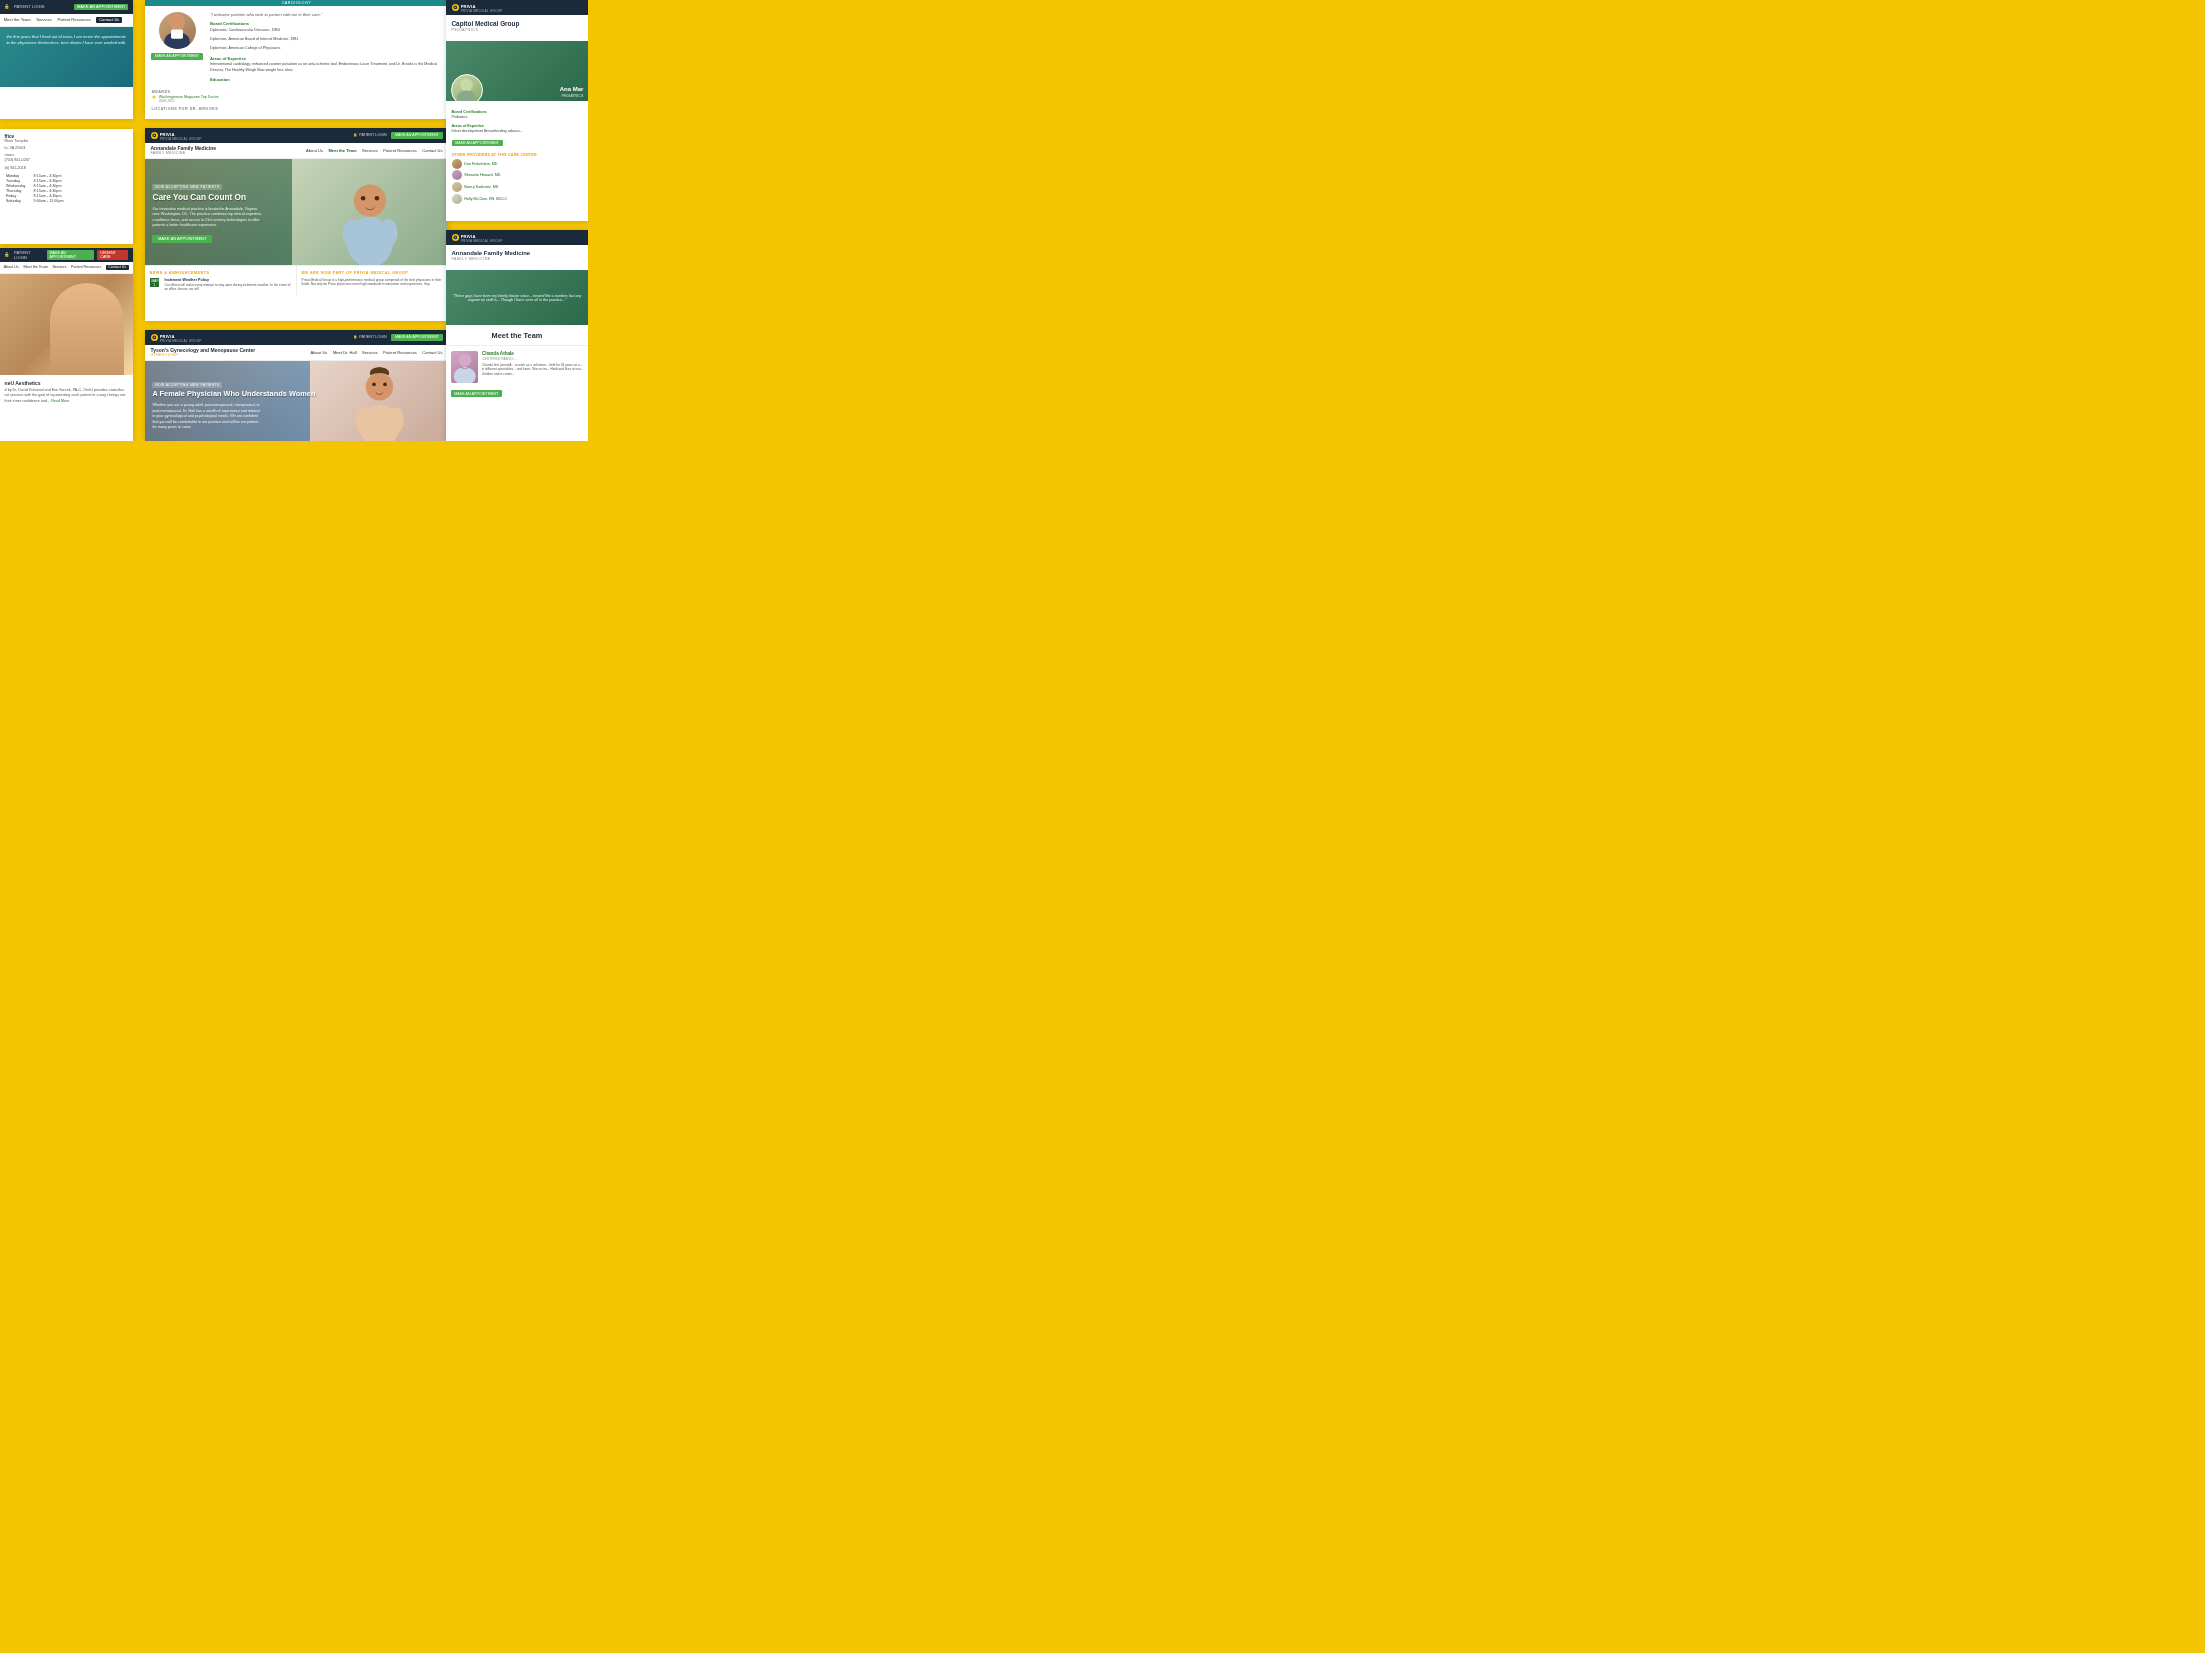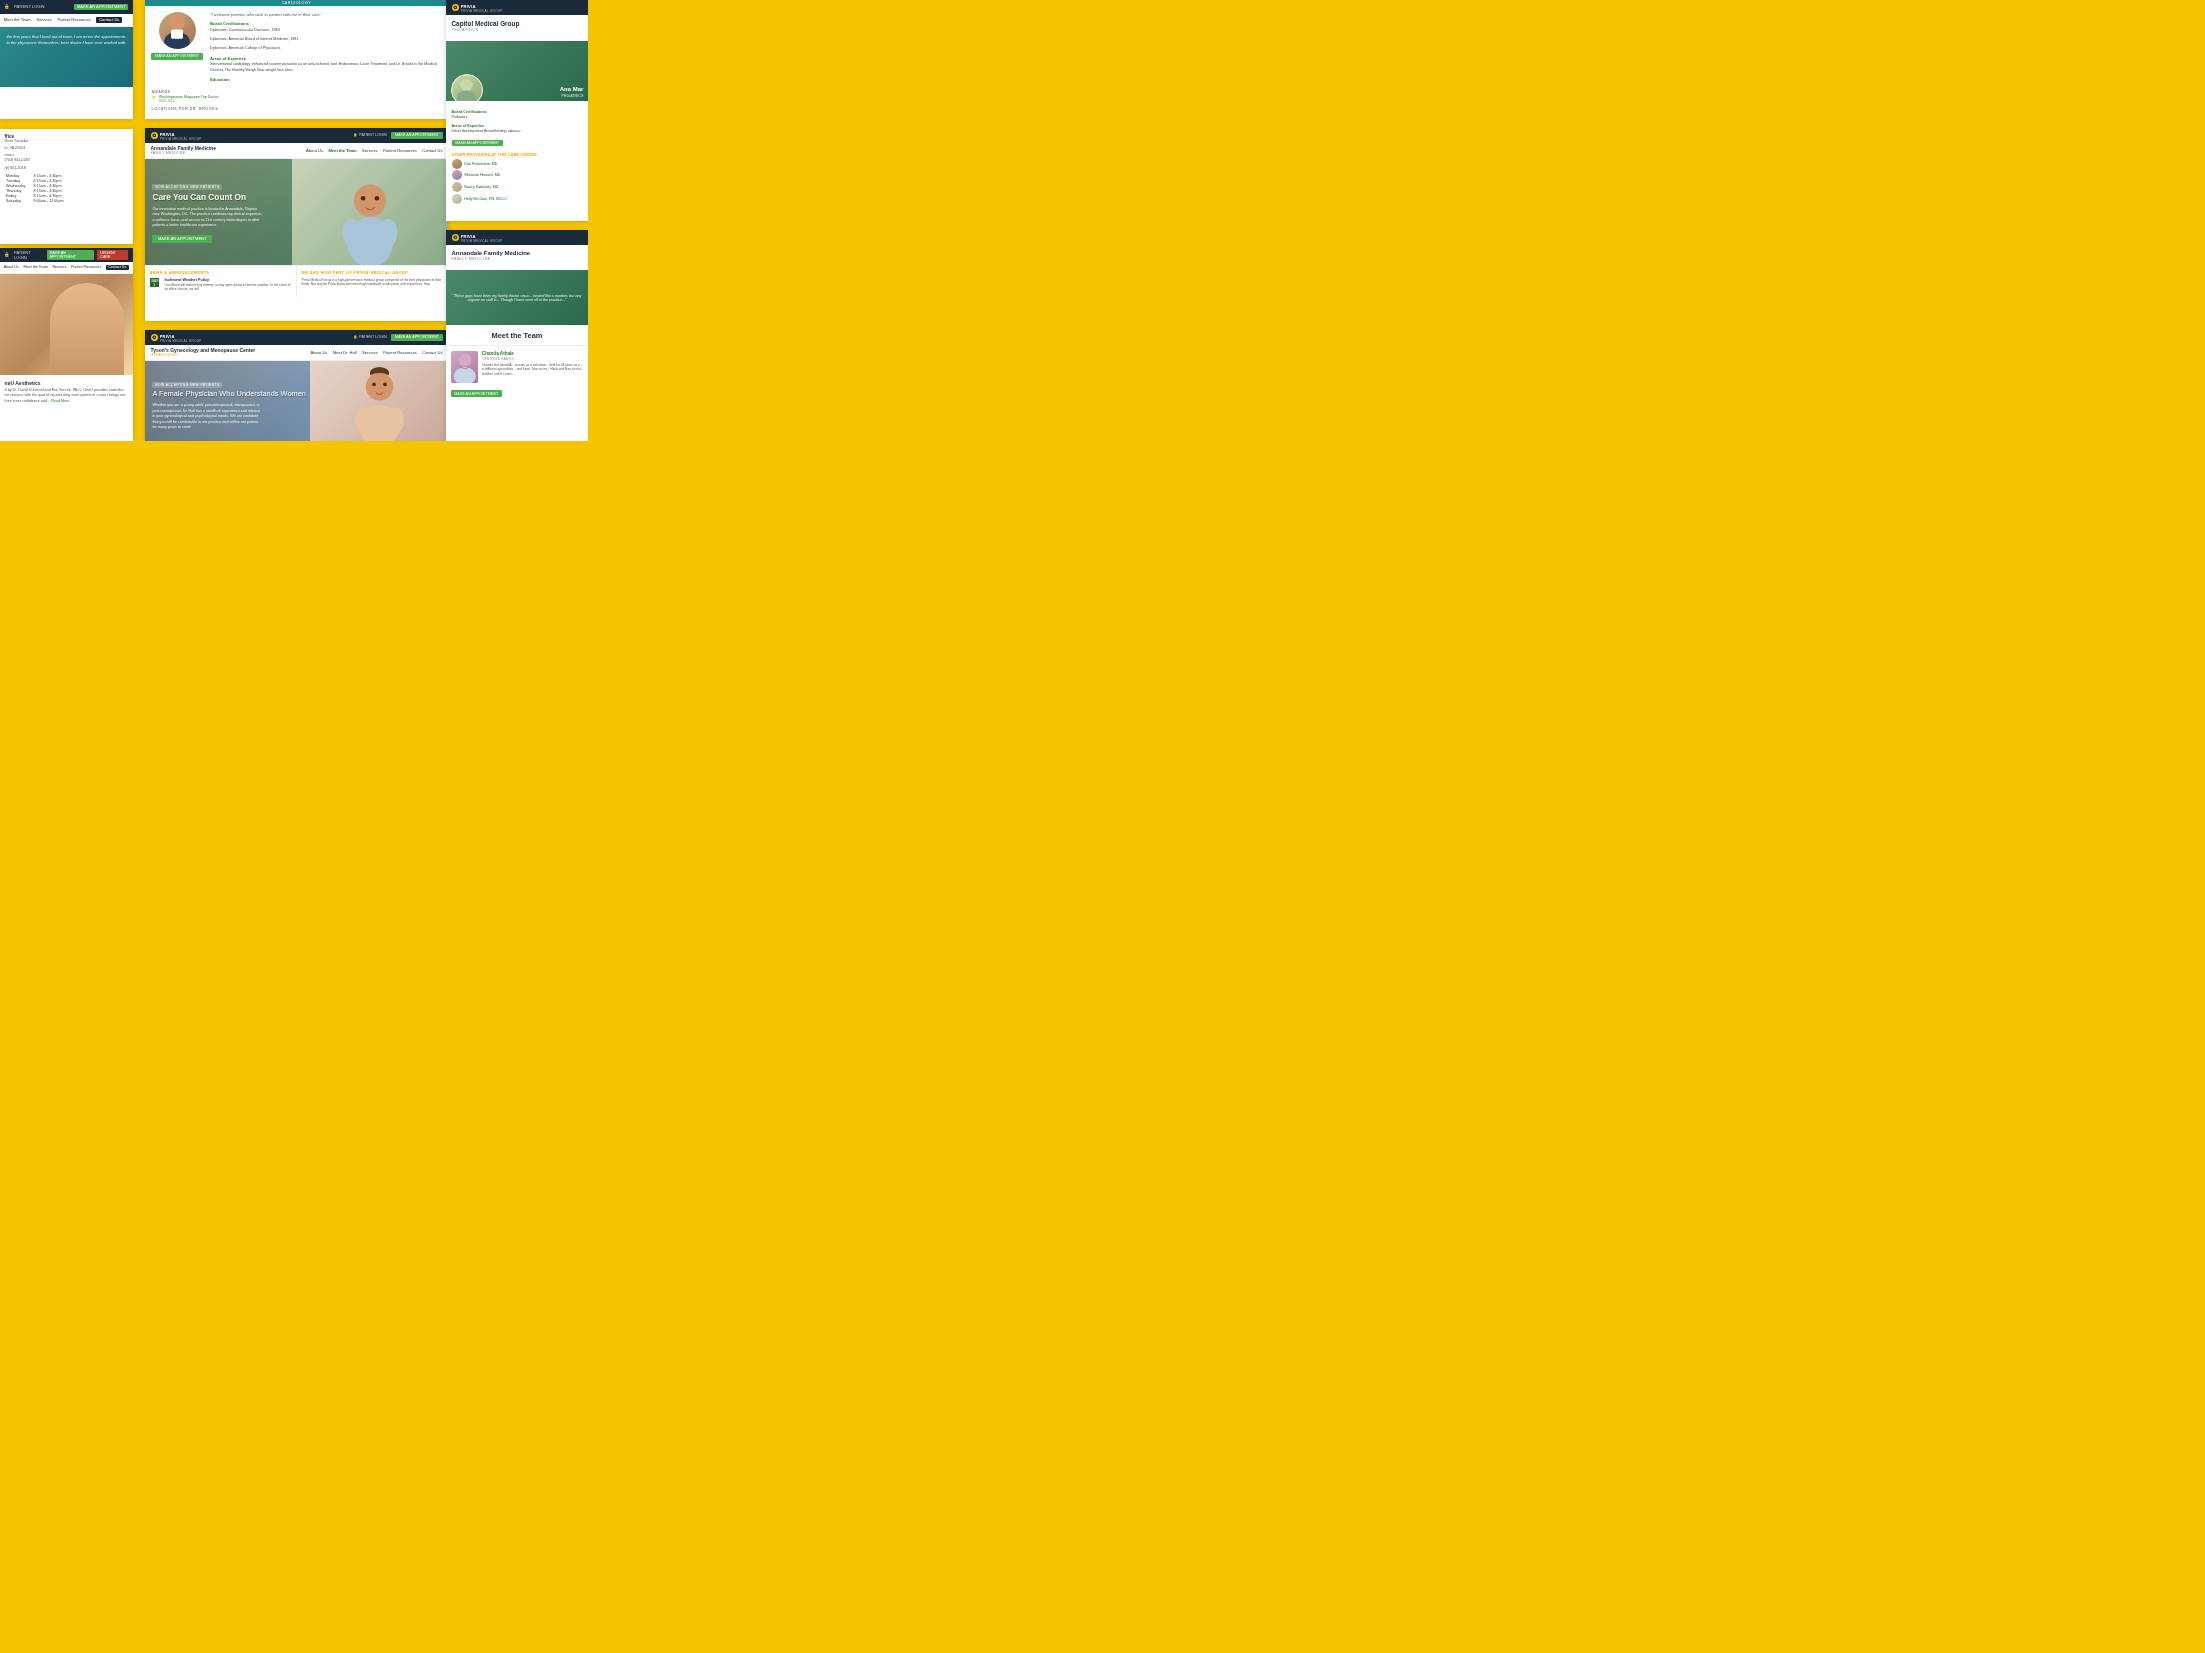--- a/index.html
+++ b/index.html
@@ -693,21 +693,21 @@
       font-size: 3.2px;
       letter-spacing: 0.5px;
       background: rgba(255,255,255,0.2);
       padding: 0.9px 2.8px;
       border-radius: 0.9px;
       margin-bottom: 2.8px;
       display: inline-block;
     }
     .panel-cb .hero-title {
       font-size: 7.4px;
-      font-weight: normal;
+      font-weight: bold;
       line-height: 1.2;
       margin-bottom: 3.7px;
       text-shadow: 0.5px 0.5px 0.9px rgba(0,0,0,0.4);
     }
     .panel-cb .hero-desc {
       font-size: 3.7px;
       line-height: 1.5;
       max-width: 110px;
       opacity: 0.9;
     }

